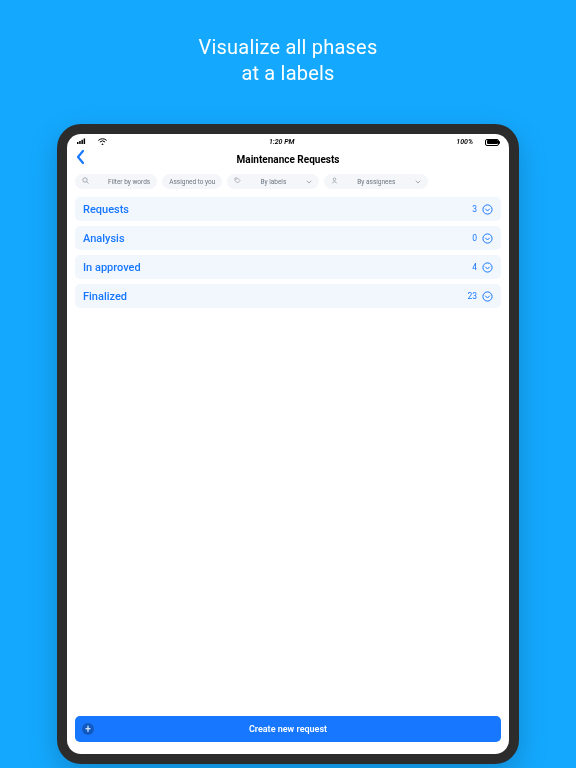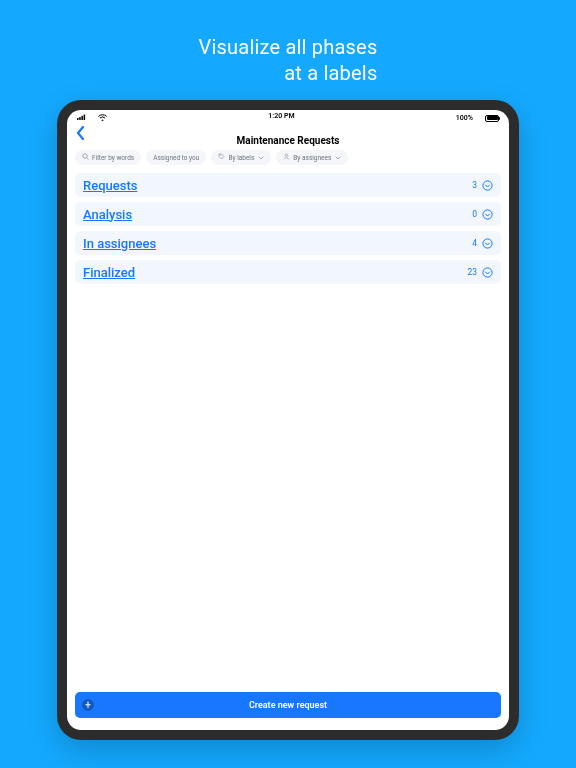--- a/index.html
+++ b/index.html
@@ -7,26 +7,26 @@
     width: 576px;
     height: 768px;
     background: #14A9FF;
     display: flex;
     flex-direction: column;
     align-items: center;
     overflow: hidden;
   }
   .hero {
     color: #fff;
-    text-align: right;
+    text-align: center;
     font-size: 20px;
     font-weight: 400;
     line-height: 1.3;
     margin-top: 34px;
-    margin-bottom: 14px;
+    margin-bottom: 38px;
     letter-spacing: 0.2px;
   }
   .device {
     width: 462px;
     background: #2c2c2c;
     border-radius: 24px;
     padding: 10px;
     box-shadow: 0 10px 30px rgba(0,0,0,0.2);
   }
   .screen {
@@ -36,35 +36,37 @@
     border-radius: 14px;
     overflow: hidden;
     display: flex;
     flex-direction: column;
     position: relative;
   }
   .statusbar {
     height: 14px;
     display: flex;
     justify-content: space-between;
+    align-items: center;
     padding: 2px 10px 0 10px;
     font-size: 7px;
     font-weight: 600;
     color: #000;
+    font-style: italic;
   }
   .statusbar .left, .statusbar .right { display: flex; align-items: center; gap: 12px; }
   .sb-time { font-size: 7px; font-weight: 600; }
   .battery {
     width: 14px; height: 7px; border: 1px solid #000; border-radius: 2px; position: relative;
   }
   .battery::after { content: ""; position: absolute; right: -2px; top: 1.5px; width: 1px; height: 3px; background: #000; border-radius: 0 1px 1px 0; }
   .battery .fill { position: absolute; left: 0.5px; top: 0.5px; bottom: 0.5px; right: 0.5px; background: #000; border-radius: 1px; }
   .nav {
     display: flex;
-    align-items: flex-end;
+    align-items: center;
     justify-content: center;
     position: relative;
     height: 22px;
   }
   .back {
     position: absolute;
     left: 8px;
     top: 1px;
     color: #1777FF;
   }
@@ -77,21 +79,21 @@
     display: flex;
     gap: 5px;
     padding: 4px 8px 8px 8px;
   }
   .chip {
     background: #f4f6f9;
     border-radius: 10px;
     height: 15px;
     display: flex;
     align-items: center;
-    gap: 3px;
+    gap: 19px;
     padding: 0 7px;
     font-size: 6.5px;
     color: #6d7580;
   }
   .chip svg { flex-shrink: 0; }
   .chip .chev { margin-left: 1px; }
   .list {
     display: flex;
     flex-direction: column;
     gap: 5px;
@@ -101,23 +103,22 @@
     background: #f2f7fd;
     border-radius: 5px;
     height: 24px;
     display: flex;
     align-items: center;
     justify-content: space-between;
     padding: 0 8px;
   }
   .row .label {
     color: #1777FF;
-    font-size: 13px;
+    font-size: 11px;
     font-weight: 500;
-    text-decoration: underline;
   }
   .row .right {
     display: flex;
     align-items: center;
     gap: 5px;
   }
   .row .count {
     color: #1777FF;
     font-size: 8.5px;
     font-weight: 400;
@@ -266,21 +267,21 @@
             <span class="count">0</span>
             <span class="expand">
               <svg width="11" height="11" viewBox="0 0 11 11">
                 <circle cx="5.5" cy="5.5" r="4.6" stroke="#1777FF" stroke-width="1" fill="none"></circle>
                 <path d="M3.5 5 L5.5 7 L7.5 5" stroke="#1777FF" stroke-width="1" fill="none" stroke-linecap="round" stroke-linejoin="round"></path>
               </svg>
             </span>
           </span>
         </div>
         <div class="row">
-          <span class="label">In assignees</span>
+          <span class="label">In approved</span>
           <span class="right">
             <span class="count">4</span>
             <span class="expand">
               <svg width="11" height="11" viewBox="0 0 11 11">
                 <circle cx="5.5" cy="5.5" r="4.6" stroke="#1777FF" stroke-width="1" fill="none"></circle>
                 <path d="M3.5 5 L5.5 7 L7.5 5" stroke="#1777FF" stroke-width="1" fill="none" stroke-linecap="round" stroke-linejoin="round"></path>
               </svg>
             </span>
           </span>
         </div>

